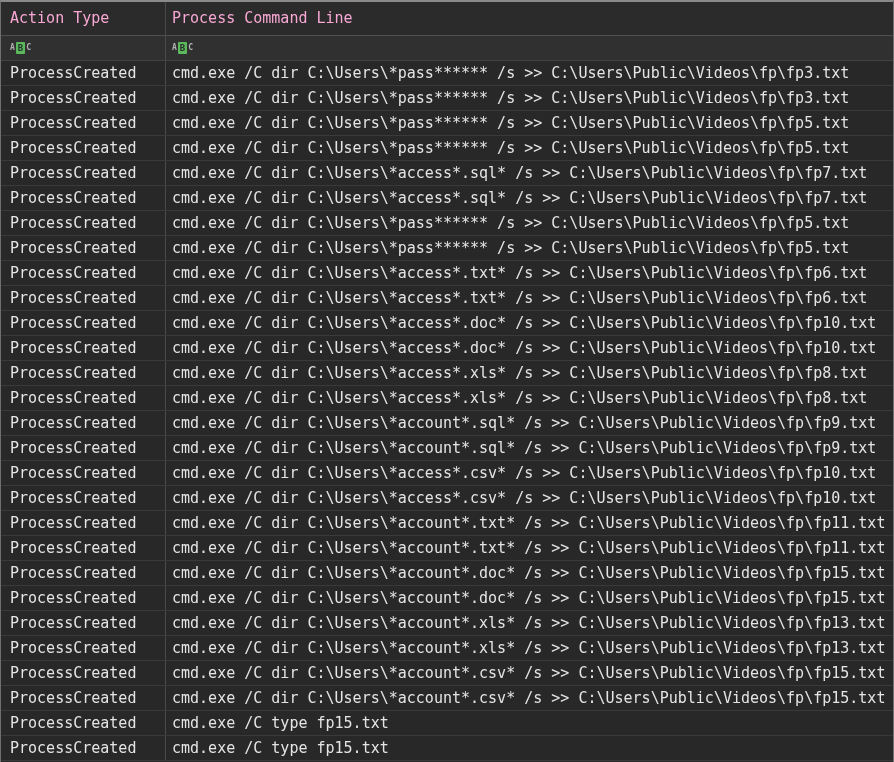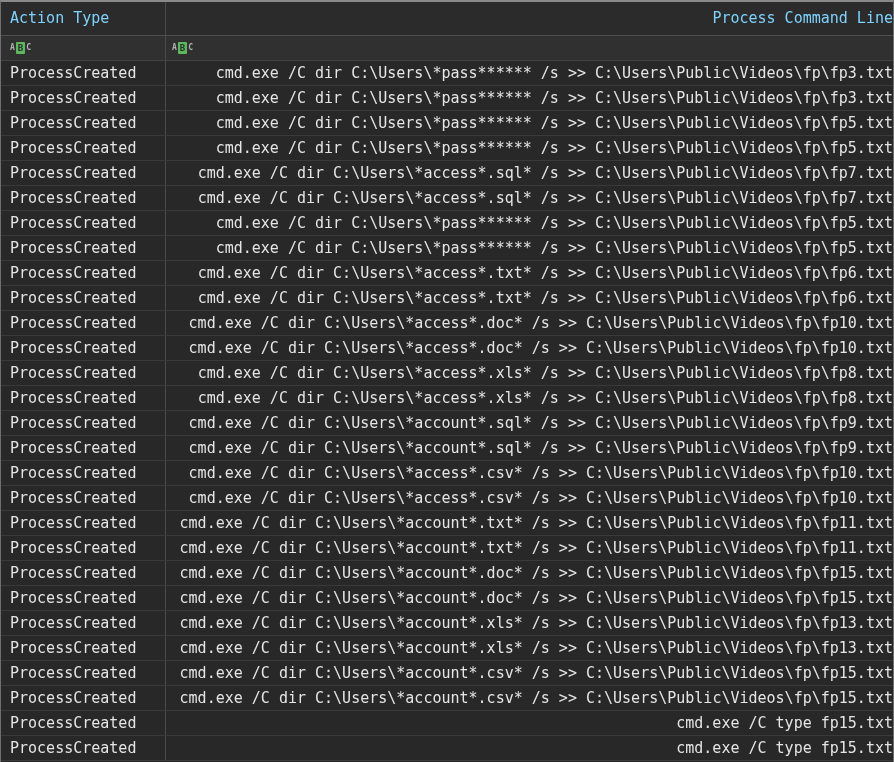--- a/index.html
+++ b/index.html
@@ -22,21 +22,21 @@
   .hdr-row {
     display: flex;
     height: 33px;
     background: #2b2b2b;
     border-bottom: 1px solid #4f4f4f;
   }
   .hdr-cell {
     box-sizing: border-box;
     line-height: 33px;
     font-size: 15px;
-    color: #7dd3fc;
+    color: #f9a8d4;
     white-space: nowrap;
     overflow: hidden;
     cursor: pointer;
   }
   .filter-row {
     display: flex;
     height: 24px;
     background: #303030;
     border-bottom: 1px solid #424242;
     align-items: center;
@@ -49,21 +49,20 @@
   }
   .col-action {
     width: 165px;
     min-width: 165px;
     padding-left: 9px;
     border-right: 1px solid #4a4a4a;
   }
   .col-cmd {
     flex: 1;
     padding-left: 6px;
-    text-align: right;
   }
   .data-row {
     display: flex;
     box-sizing: border-box;
     height: 25px;
     border-bottom: 1px solid #3a3a3a;
     background: #282828;
   }
   .cell {
     box-sizing: border-box;

